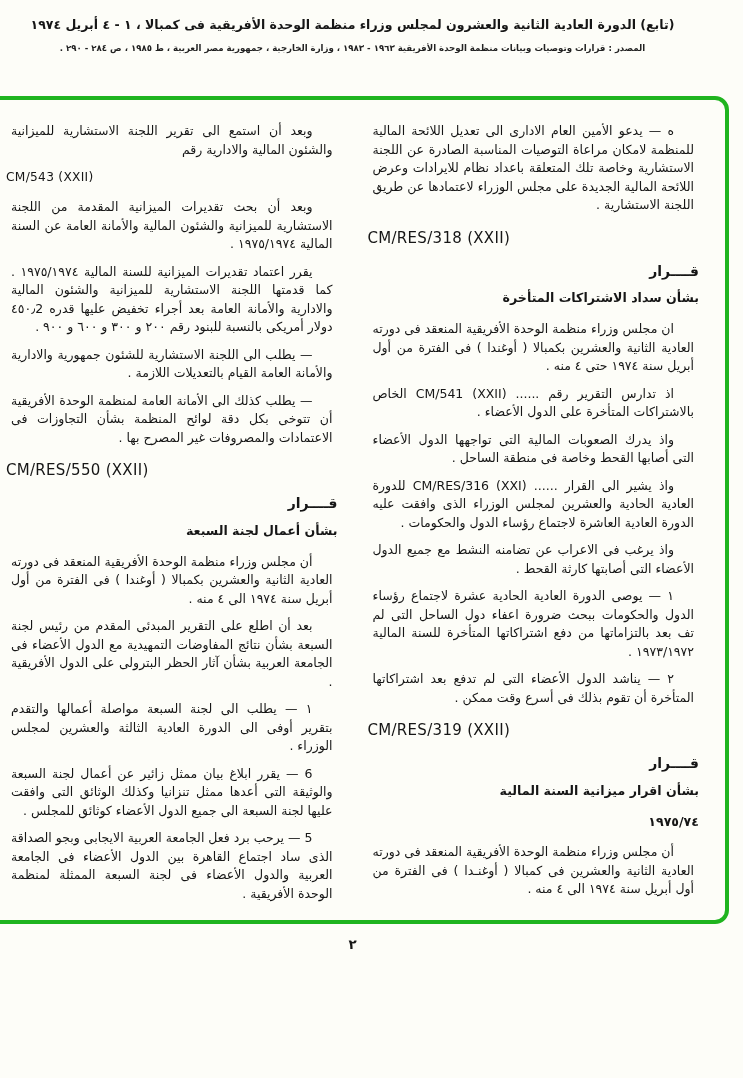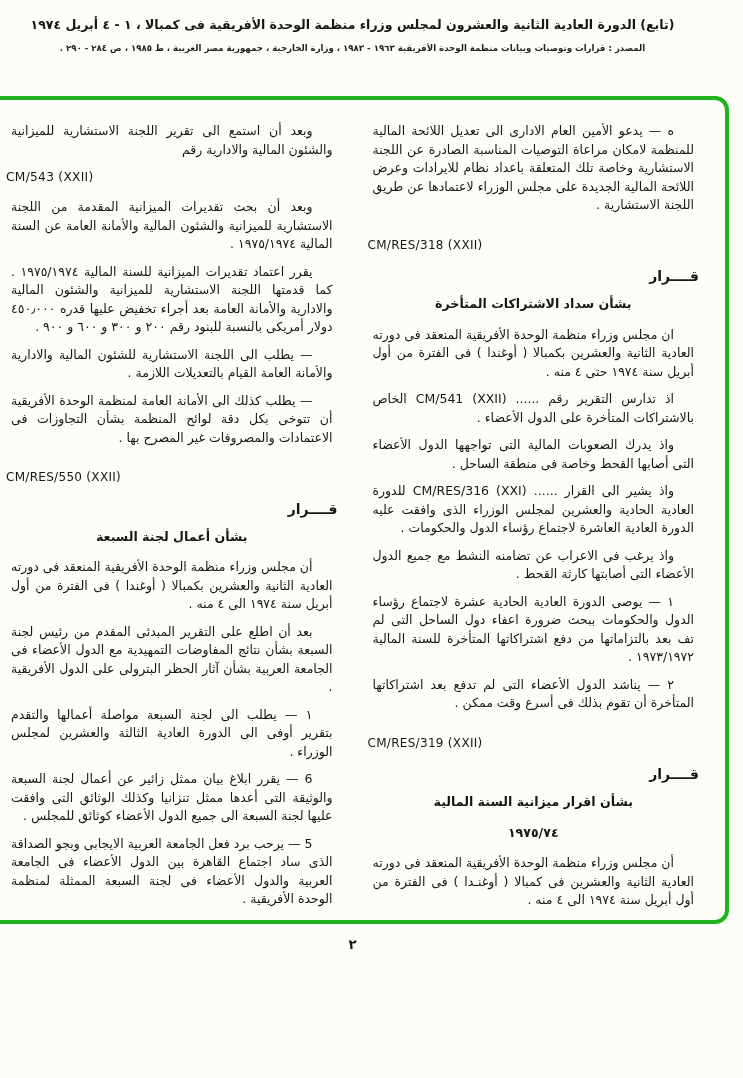--- a/index.html
+++ b/index.html
@@ -57,39 +57,38 @@
     line-height:1.48;
   }
   .block{margin:0 5px 9px;}
   .block.p{
     text-align:justify;
     text-indent:20px;
   }
   .block.code{
     direction:ltr;
     text-align:left;
-    font-size:12px;
+    font-size:15px;
     letter-spacing:.3px;
-    margin:22px 0 12px;
+    margin:12px 0 12px;
   }
   .block.codeline{
     direction:ltr;
     text-align:left;
     font-size:12.2px;
     letter-spacing:.3px;
     margin:8px 0 12px;
   }
   .block.h{
     text-align:right;
     font-weight:bold;
     font-size:14px;
     margin:2px 0 8px;
   }
   .block.h2{
-    text-align:center;
     font-weight:bold;
     font-size:12.6px;
     margin:0 0 12px;
   }
   .page-number{
     position:absolute;
     bottom:18px;left:0;right:0;
     text-align:center;
     font-weight:bold;
     font-size:13.5px;
@@ -122,22 +121,22 @@
           <div class="block code">CM/RES/319  (XXII)</div>
           <div class="block h">قــــرار</div>
           <div class="block h2">بشأن اقرار ميزانية السنة المالية</div>
           <div class="block h2">١٩٧٥/٧٤</div>
           <div class="block p">أن مجلس وزراء منظمة الوحدة الأفريقية المنعقد فى دورته العادية الثانية والعشرين فى كمبالا ( أوغنـدا ) فى الفترة من أول أبريل سنة ١٩٧٤ الى ٤ منه .</div>
         </div>
       <div class="column">
           <div class="block p">وبعد أن استمع الى تقرير اللجنة الاستشارية للميزانية والشئون المالية والادارية رقم</div>
           <div class="block codeline">CM/543  (XXII)</div>
           <div class="block p">وبعد أن بحث تقديرات الميزانية المقدمة من اللجنة الاستشارية للميزانية والشئون المالية والأمانة العامة عن السنة المالية ١٩٧٥/١٩٧٤ .</div>
-          <div class="block p">يقرر اعتماد تقديرات الميزانية للسنة المالية ١٩٧٥/١٩٧٤ . كما قدمتها اللجنة الاستشارية للميزانية والشئون المالية والادارية والأمانة العامة بعد أجراء تخفيض عليها قدره ٤٥٠٫٠٠٠ دولار أمريكى بالنسبة للبنود رقم ٢٠٠ و ٣٠٠ و ٦٠٠ و ٩٠٠ .</div>
-          <div class="block p">— يطلب الى اللجنة الاستشارية للشئون المالية والادارية والأمانة العامة القيام بالتعديلات اللازمة .</div>
+          <div class="block p">يقرر اعتماد تقديرات الميزانية للسنة المالية ١٩٧٥/١٩٧٤ . كما قدمتها اللجنة الاستشارية للميزانية والشئون المالية والادارية والأمانة العامة بعد أجراء تخفيض عليها قدره ٤٥٠٫2 دولار أمريكى بالنسبة للبنود رقم ٢٠٠ و ٣٠٠ و ٦٠٠ و ٩٠٠ .</div>
+          <div class="block p">— يطلب الى اللجنة الاستشارية للشئون جمهورية والادارية والأمانة العامة القيام بالتعديلات اللازمة .</div>
           <div class="block p">— يطلب كذلك الى الأمانة العامة لمنظمة الوحدة الأفريقية أن تتوخى بكل دقة لوائح المنظمة بشأن التجاوزات فى الاعتمادات والمصروفات غير المصرح بها .</div>
           <div class="block code">CM/RES/550  (XXII)</div>
           <div class="block h">قــــرار</div>
           <div class="block h2">بشأن أعمال لجنة السبعة</div>
           <div class="block p">أن مجلس وزراء منظمة الوحدة الأفريقية المنعقد فى دورته العادية الثانية والعشرين بكمبالا ( أوغندا ) فى الفترة من أول أبريل سنة ١٩٧٤ الى ٤ منه .</div>
           <div class="block p">بعد أن اطلع على التقرير المبدئى المقدم من رئيس لجنة السبعة بشأن نتائج المفاوضات التمهيدية مع الدول الأعضاء فى الجامعة العربية بشأن آثار الحظر البترولى على الدول الأفريقية .</div>
           <div class="block p">١ — يطلب الى لجنة السبعة مواصلة أعمالها والتقدم بتقرير أوفى الى الدورة العادية الثالثة والعشرين لمجلس الوزراء .</div>
           <div class="block p">6 — يقرر ابلاغ بيان ممثل زائير عن أعمال لجنة السبعة والوثيقة التى أعدها ممثل تنزانيا وكذلك الوثائق التى وافقت عليها لجنة السبعة الى جميع الدول الأعضاء كوثائق للمجلس .</div>
           <div class="block p">5 — يرحب برد فعل الجامعة العربية الايجابى وبجو الصداقة الذى ساد اجتماع القاهرة بين الدول الأعضاء فى الجامعة العربية والدول الأعضاء فى لجنة السبعة الممثلة لمنظمة الوحدة الأفريقية .</div>
         </div>

